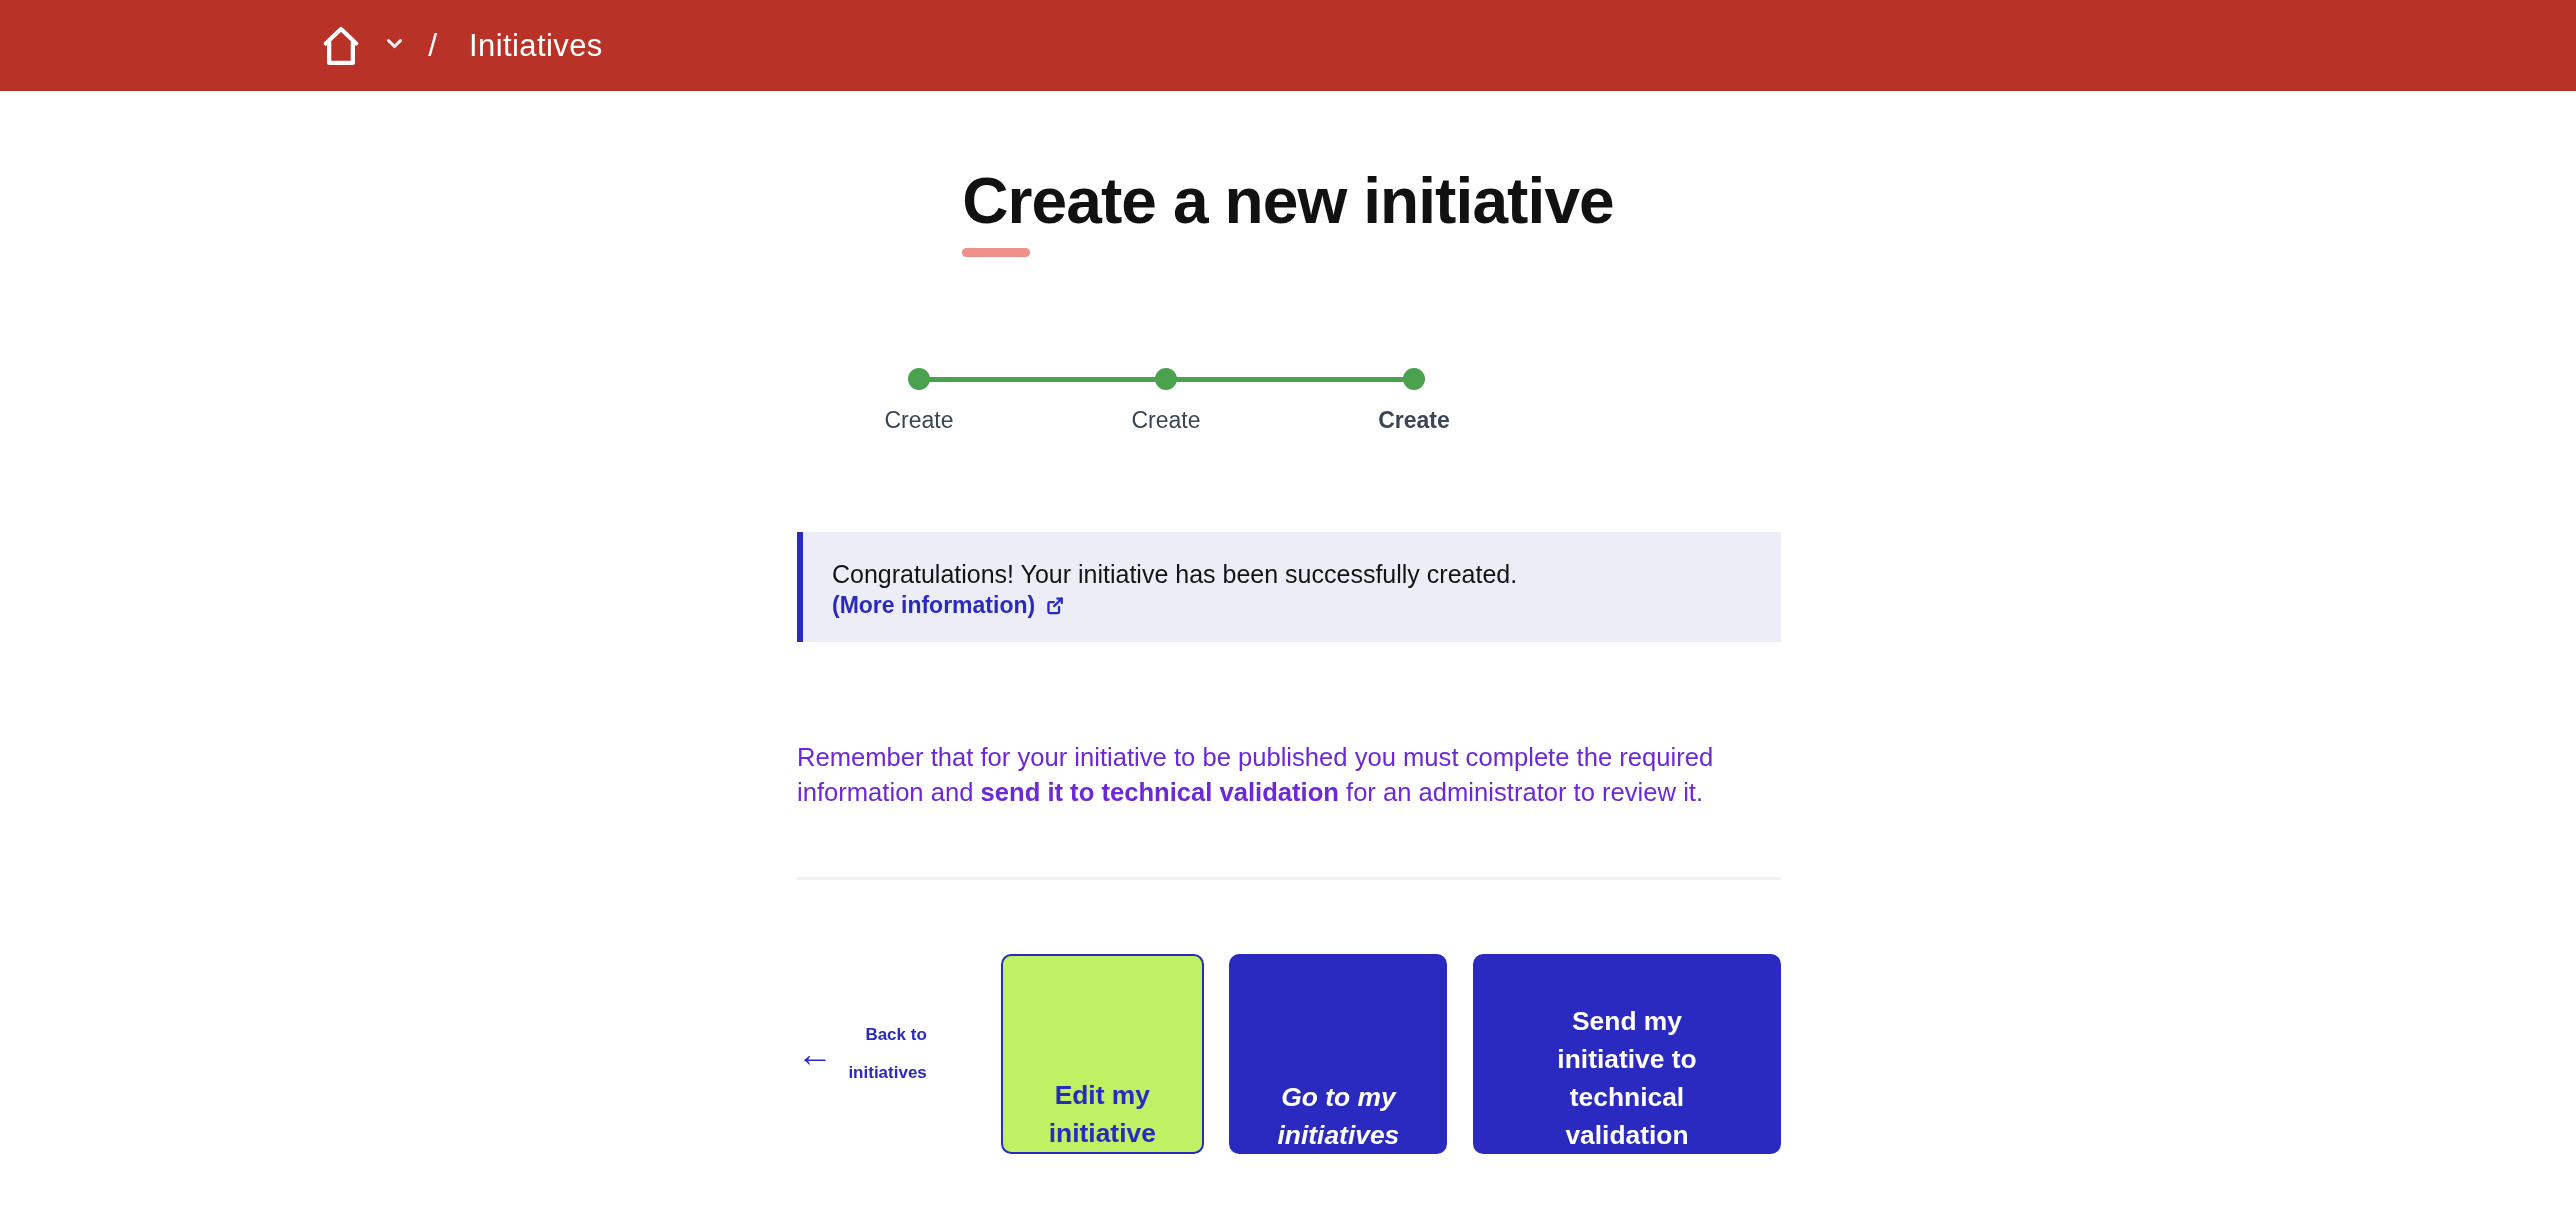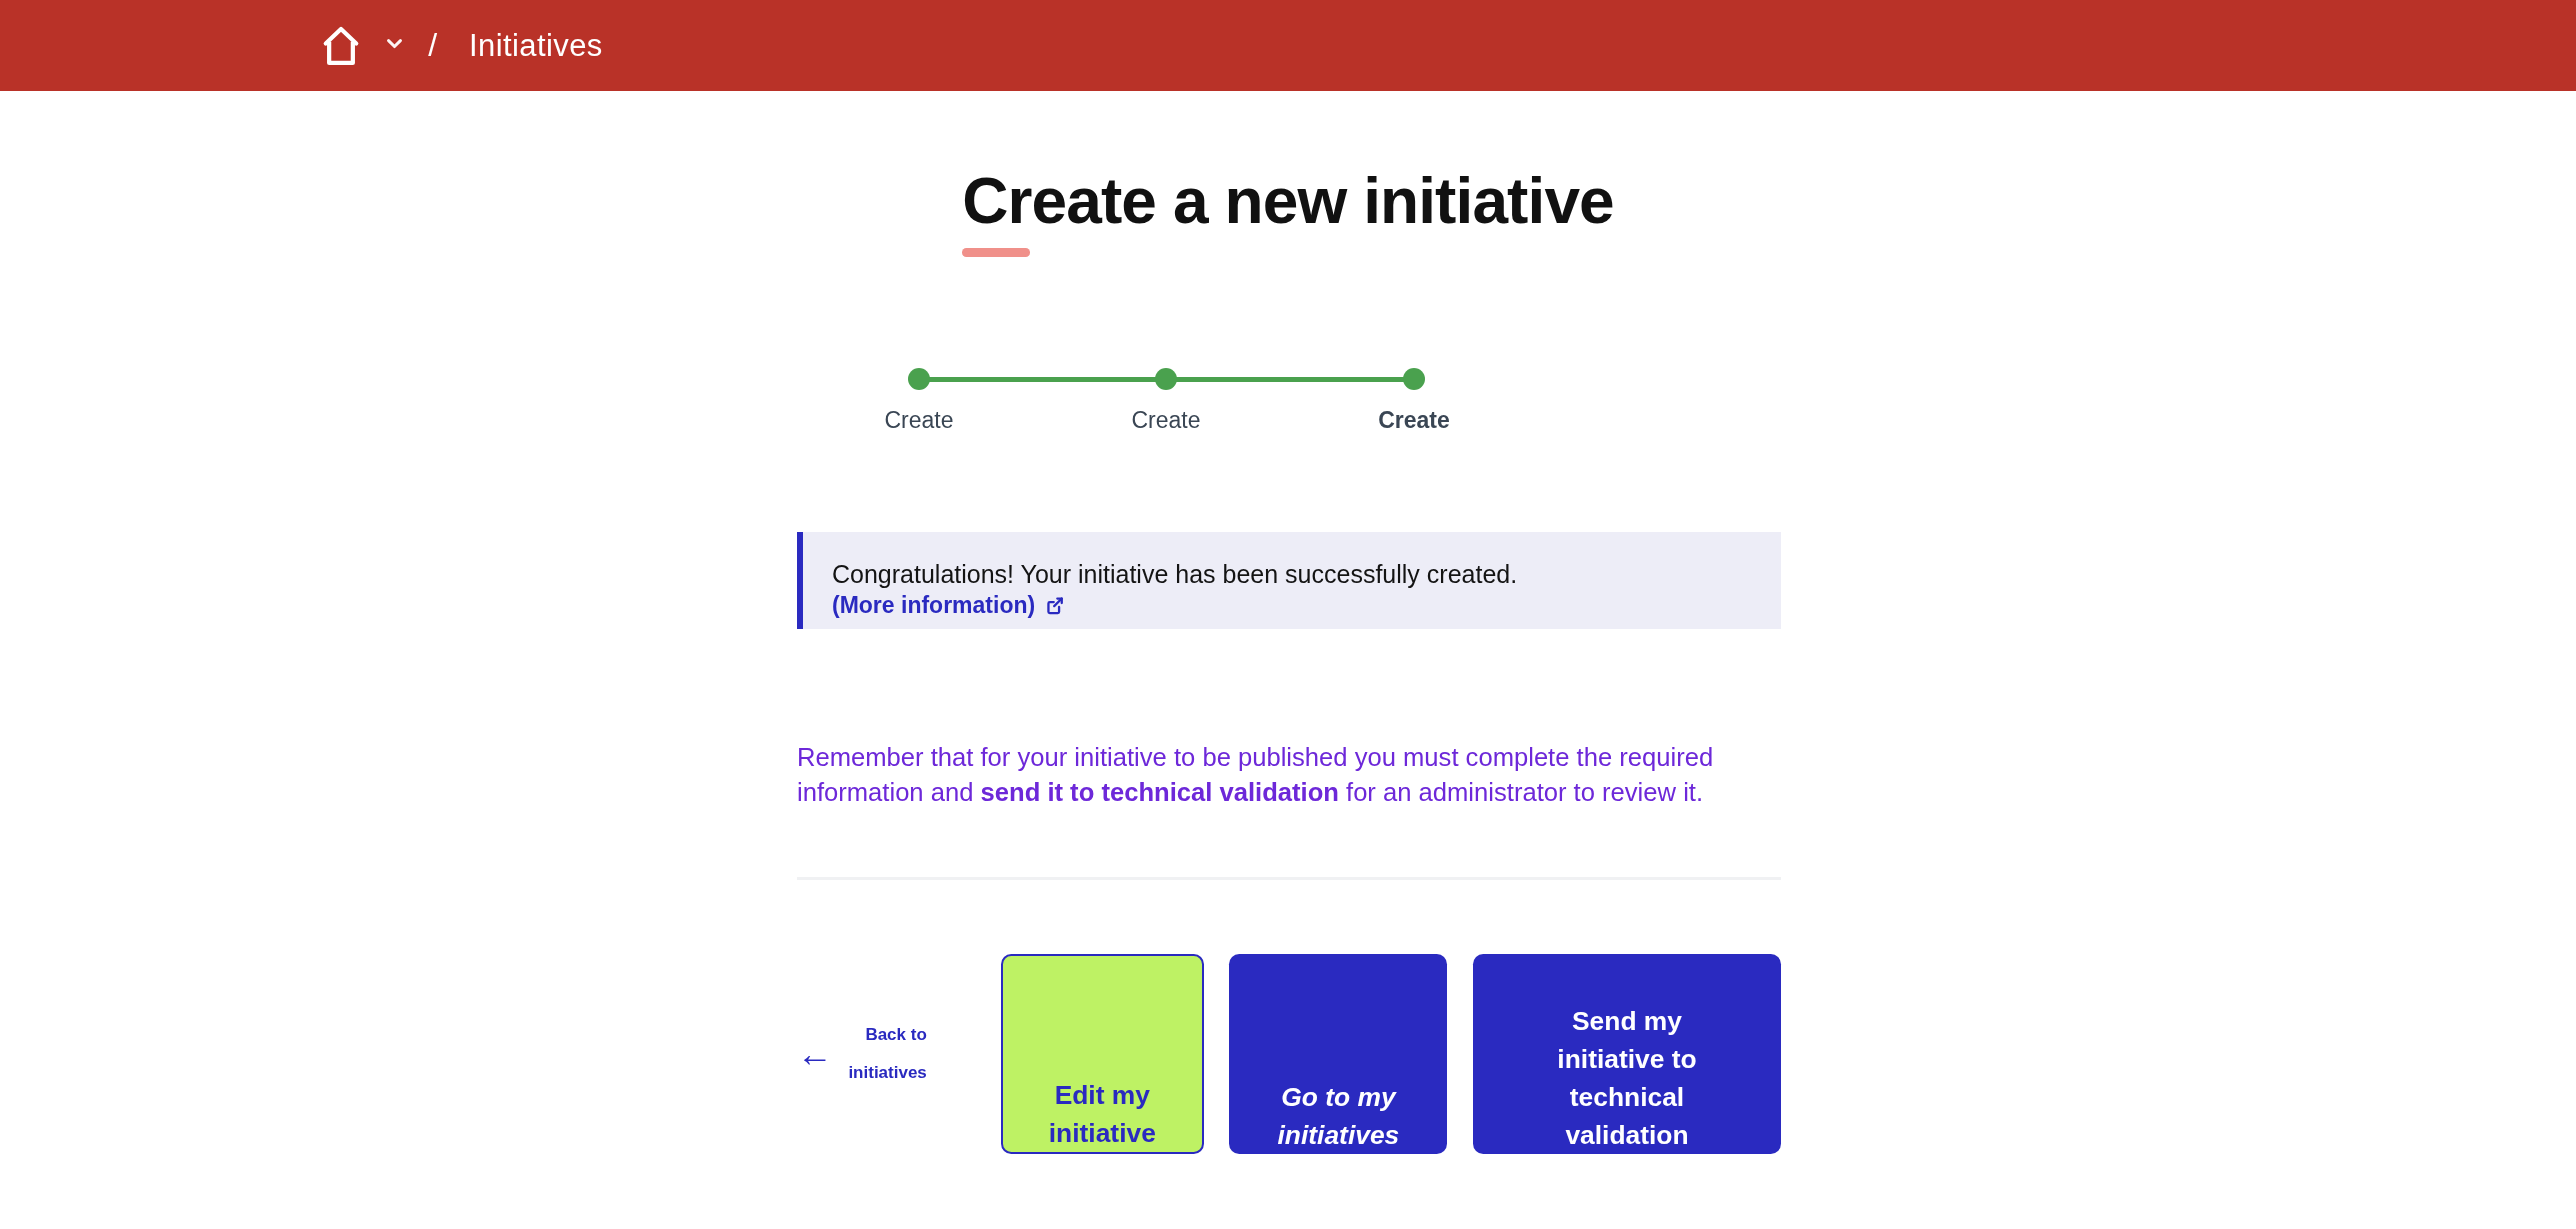--- a/index.html
+++ b/index.html
@@ -29,21 +29,21 @@
   
   .stepper { position:absolute; left:908px; top:368px; width:517px; height:90px; }
   .stepper-line { position:absolute; left:11px; right:11px; top:9.4px; height:4.3px; background:#4aa14e; }
   .step-dot { position:absolute; top:0; width:22px; height:22px; border-radius:50%; background:#4aa14e; }
   .dot-1 { left:0; } .dot-2 { left:247px; } .dot-3 { left:495px; }
   .step-label { position:absolute; top:39px; transform:translateX(-50%); font-size:23px; color:#3a4654; white-space:nowrap; }
   .lbl-1 { left:11px; } .lbl-2 { left:258px; } .lbl-3 { left:506px; font-weight:700; }
 
   
   .alert {
-    position:absolute; left:797px; top:532px; width:984px; height:97px;
+    position:absolute; left:797px; top:532px; width:984px; height:110px;
     background:#ededf7; border-left:6.8px solid #2a2ac0; padding:25.6px 29px;
   }
   .alert-msg { font-size:25px; line-height:32px; color:#141414; }
   .alert-link { margin-top:2.6px; display:flex; align-items:center; gap:9px; font-size:23px; font-weight:700; color:#2a2ac0; cursor:pointer; width:max-content; }
   .alert-link svg { display:block; }
 
   
   .note { position:absolute; left:797px; top:740px; width:984px; font-size:25.6px; line-height:35px; color:#6d28d9; }
   .note b { font-weight:700; }
 

